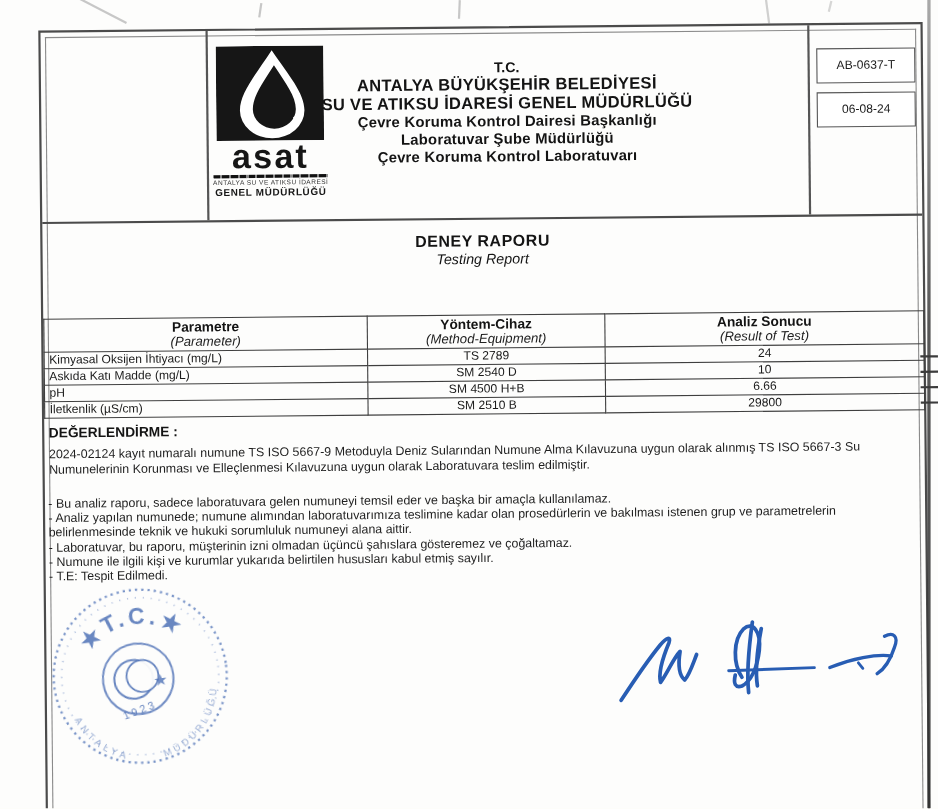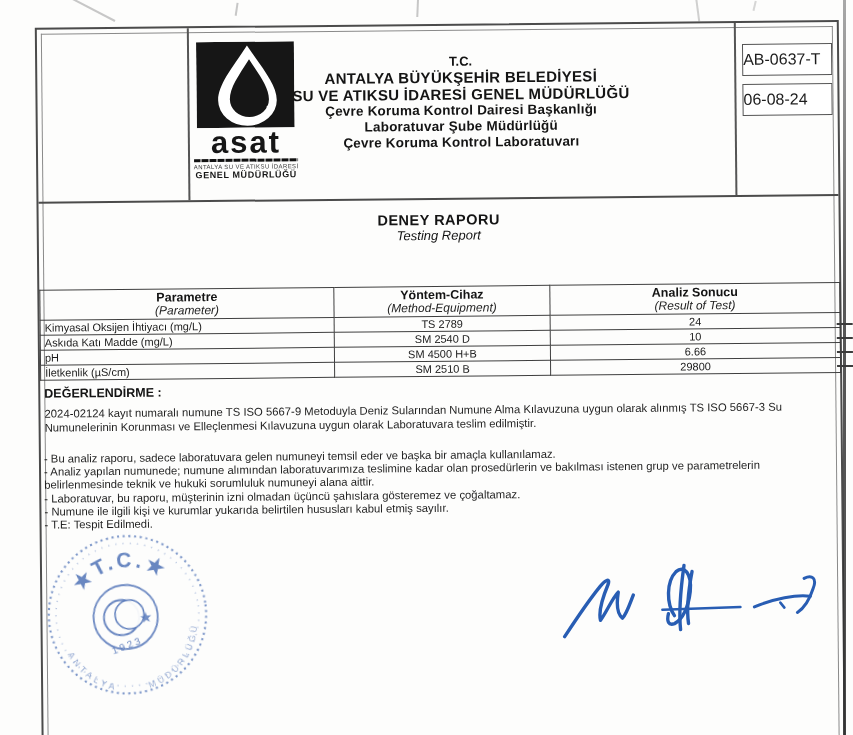--- a/index.html
+++ b/index.html
@@ -29,21 +29,21 @@
   .logo-sub2{font-size:9px;font-weight:bold;letter-spacing:.6px;color:#161616;white-space:nowrap;}
 
   .hdr-text{position:absolute;left:150px;width:547px;top:28px;text-align:center;color:#141414;}
   .hl{font-weight:bold;}
   .hl.l1{font-size:13px;line-height:15px;}
   .hl.l2,.hl.l3{font-size:15px;line-height:17px;letter-spacing:.3px;}
   .hl.l4,.hl.l5,.hl.l6{font-size:13.5px;line-height:16px;letter-spacing:.2px;}
 
   .ref-boxes{position:absolute;left:700px;top:21px;width:100px;}
   .ref-box{width:88px;height:30px;margin:0 auto 8px auto;border:1.5px solid #555;
-           font-size:16px;line-height:30px;color:#1d1d1d;background:#fff;}
+           font-size:11px;line-height:30px;text-align:center;color:#1d1d1d;background:#fff;}
 
   
   .title-block{position:absolute;left:0;top:186px;width:100%;text-align:center;color:#141414;}
   .title-main{font-size:14.5px;font-weight:bold;letter-spacing:.5px;}
   .title-sub{font-size:13px;font-style:italic;line-height:16px;}
 
   
   table.results{position:absolute;left:0;top:260px;width:800px;border-collapse:collapse;
                 table-layout:fixed;}
   table.results th,table.results td{border:1.5px solid #3f3f3f;overflow:hidden;white-space:nowrap;}

